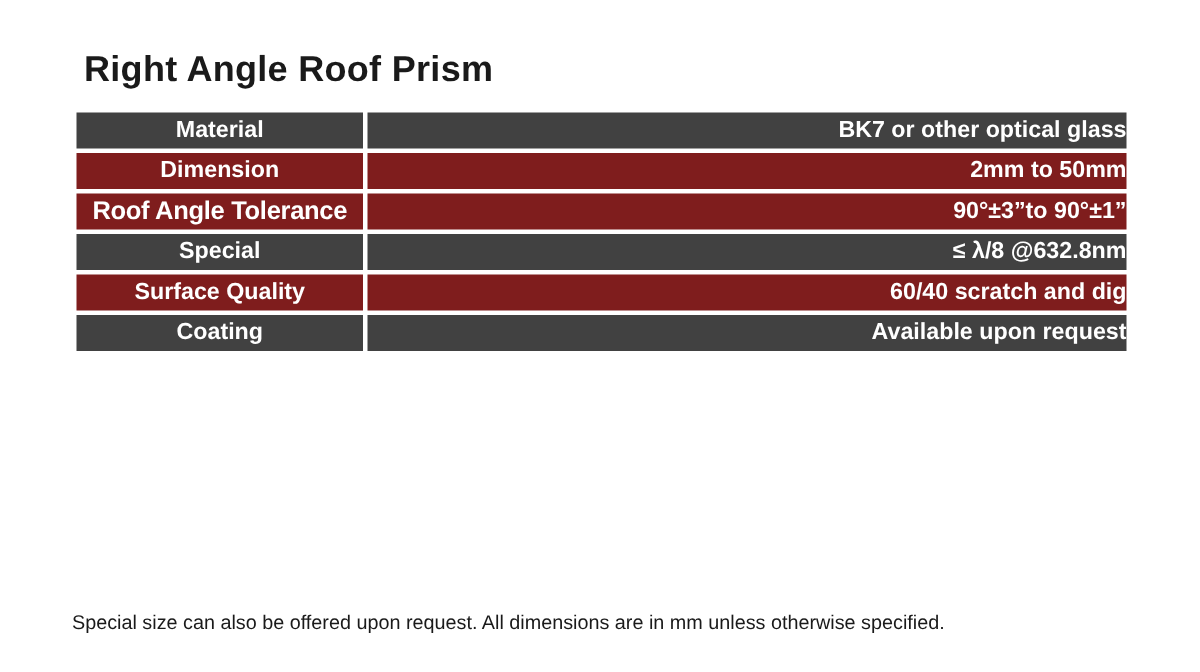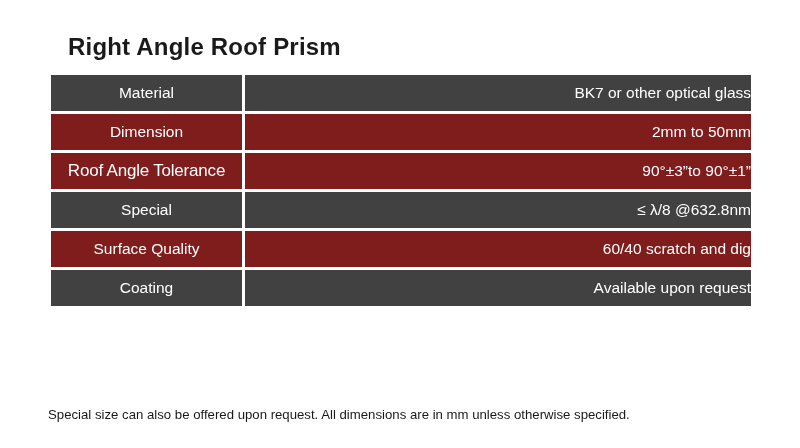--- a/index.html
+++ b/index.html
@@ -13,43 +13,44 @@
     font-family: "Liberation Sans", sans-serif;
     overflow: hidden;
   }
   .page {
     position: relative;
     width: 800px;
     height: 448px;
   }
   .page-title {
     position: absolute;
-    left: 68px;
+    left: 56px;
     top: 33px;
     font-size: 24px;
     font-weight: bold;
     color: #1a1a1a;
     letter-spacing: 0.2px;
     white-space: nowrap;
   }
   .spec-table {
     position: absolute;
     left: 48px;
     top: 72px;
     width: 706px;
     border-collapse: separate;
     border-spacing: 3px 3px;
     table-layout: fixed;
   }
   .spec-table td {
-    height: 36px;
+    height: 24px;
     padding: 0;
     color: #ffffff;
     font-size: 15.5px;
     vertical-align: middle;
+    font-weight: bold;
   }
   .row-dark td {
     background: #414141;
   }
   .row-light td {
     background: #7f1d1d;
   }
   .cell-label {
     width: 191px;
     text-align: center;

